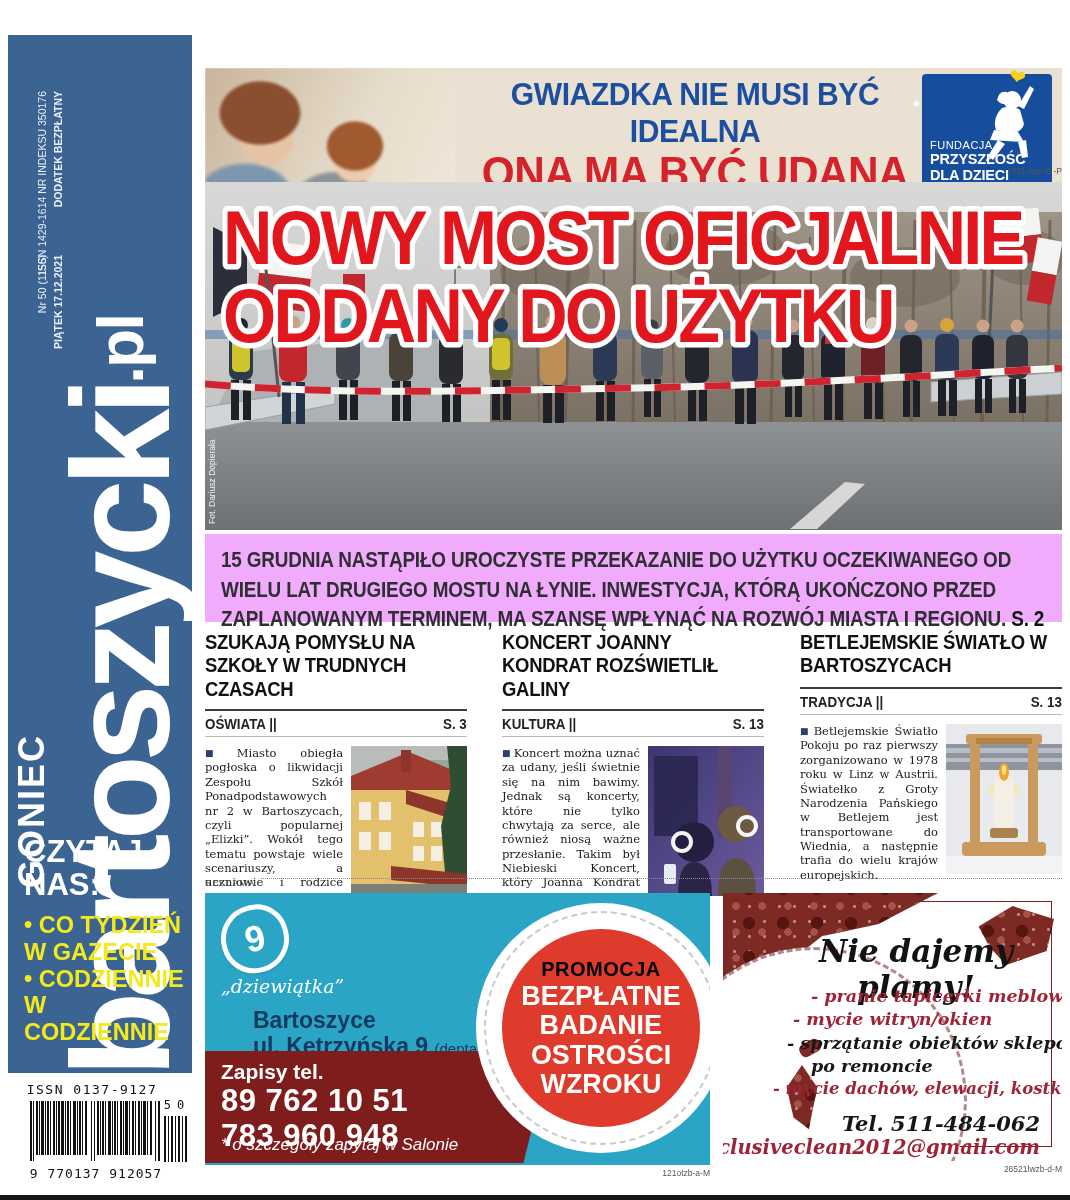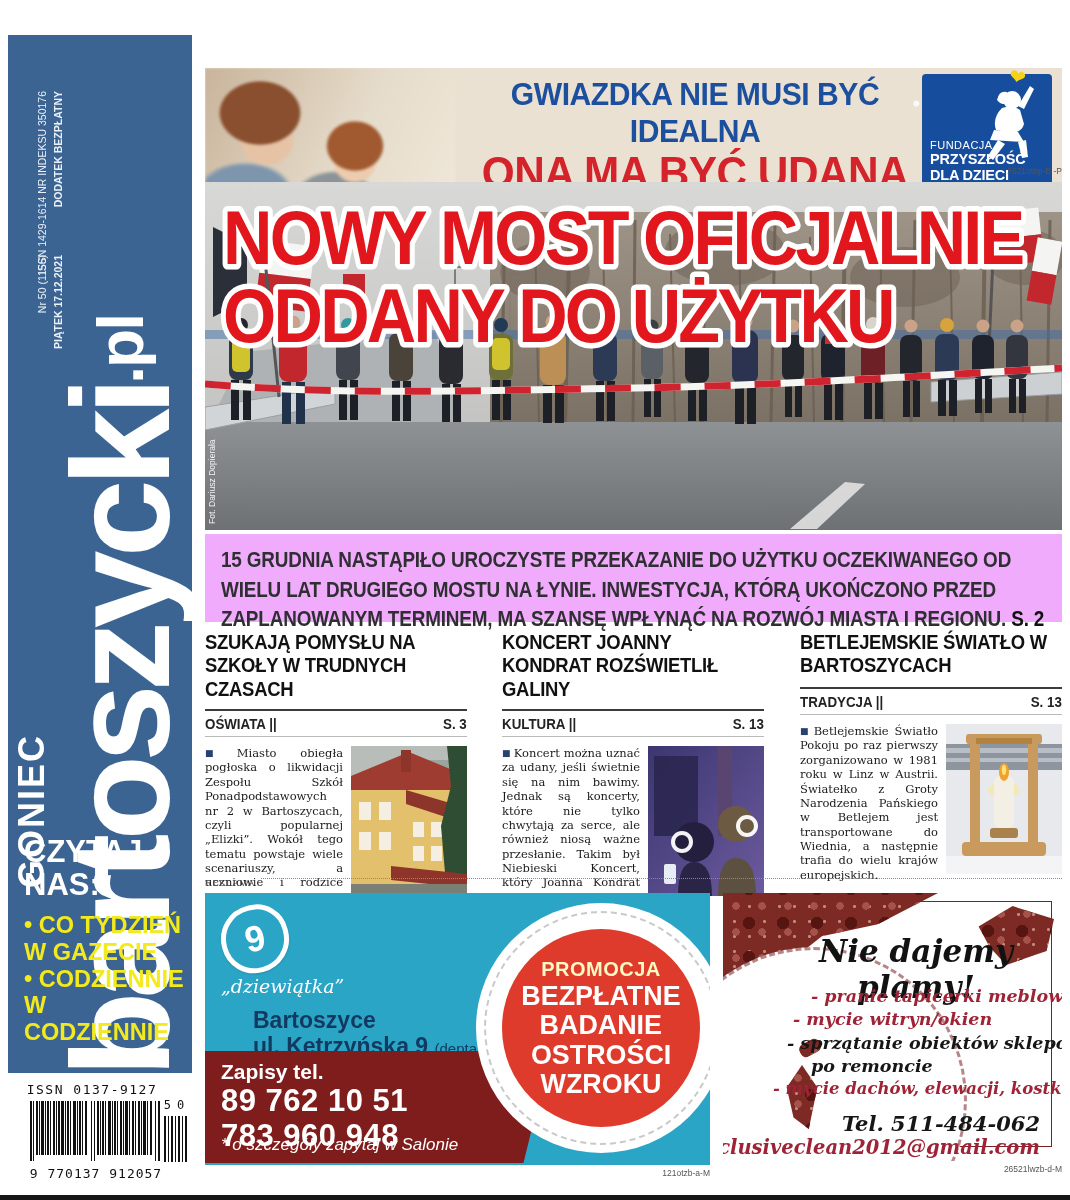--- a/index.html
+++ b/index.html
@@ -107,21 +107,21 @@
   .opt-redbox{position:absolute;left:0;top:158px;width:330px;background:#7f1d1d;color:#fff;padding:9px 0 10px 16px;
               clip-path:polygon(0 0,100% 0,92% 100%,0 100%);}
   .opt-phone-label{font-size:21px;font-weight:bold;}
   .opt-phone{font-size:31px;font-weight:800;letter-spacing:.5px;line-height:1.12;}
   .opt-footnote{position:absolute;left:16px;top:242px;font-size:17px;font-style:italic;color:#fff;}
   .promo-circle{position:absolute;right:-16px;top:10px;width:250px;height:250px;border-radius:50%;background:#fff;
                 display:flex;align-items:center;justify-content:center;}
   .promo-circle::before{content:"";position:absolute;inset:8px;border-radius:50%;border:2px dashed #c9c9c9;}
   .promo-inner{width:198px;height:198px;border-radius:50%;background:#df3b2c;display:flex;flex-direction:column;
                align-items:center;justify-content:center;text-align:center;position:relative;}
-  .promo-kicker{font-size:20px;font-weight:800;color:#fef9c3;letter-spacing:.5px;}
+  .promo-kicker{font-size:20px;font-weight:800;color:#000000;letter-spacing:.5px;}
   .promo-line{font-size:28px;font-weight:800;color:#fff;line-height:1.04;transform:scaleX(.96);}
   .code-opt{left:205px;top:1168px;width:505px;}
 
   
   .clean-ad{position:absolute;left:723px;top:893px;width:339px;height:268px;background:#fff;overflow:hidden;}
   .clean-frame{position:absolute;inset:8px 10px 14px 8px;border:1.5px solid #7b2125;}
   .orn{background-color:#7e2a24;
        background-image:radial-gradient(#a5524a 20%, transparent 21%),
                         radial-gradient(#561511 25%, transparent 26%),
                         radial-gradient(#c08a7f 13%, transparent 14%);
@@ -551,21 +551,21 @@
 
   <div class="teaser t3">
     <div class="teaser-headline">BETLEJEMSKIE ŚWIATŁO W BARTOSZYCACH</div>
     <div class="rule-strong"></div>
     <div class="label-row">
       <span class="section-label">TRADYCJA ||</span>
       <span class="page-ref">S. 13</span>
     </div>
     <div class="rule-light"></div>
     <div class="teaser-row">
-      <div class="teaser-text"><span class="bullet">■</span><span>Betlejemskie Światło Pokoju po raz pierwszy zorganizowano w 1981 roku w Linz w Austrii. Światełko z Groty Narodzenia Pańskiego w Betlejem jest transportowane do Wiednia, a następnie trafia do wielu krajów europejskich.</span></div>
+      <div class="teaser-text"><span class="bullet">■</span><span>Betlejemskie Światło Pokoju po raz pierwszy zorganizowano w 1978 roku w Linz w Austrii. Światełko z Groty Narodzenia Pańskiego w Betlejem jest transportowane do Wiednia, a następnie trafia do wielu krajów europejskich.</span></div>
       <svg class="teaser-photo" width="116" height="150" viewBox="0 0 116 150">
         <rect width="116" height="150" fill="#e8e9ec"></rect>
         <rect y="20" width="116" height="26" fill="#8e959e"></rect>
         <rect y="24" width="116" height="5" fill="#b8bec6"></rect>
         <rect y="34" width="116" height="4" fill="#b8bec6"></rect>
         <rect x="20" y="10" width="76" height="10" rx="3" fill="#c89a5e"></rect>
         <rect x="24" y="18" width="10" height="104" fill="#c89a5e"></rect>
         <rect x="82" y="18" width="10" height="104" fill="#c89a5e"></rect>
         <rect x="16" y="118" width="84" height="14" rx="4" fill="#c89a5e"></rect>
         <rect x="30" y="14" width="56" height="6" fill="#b3823f"></rect>

